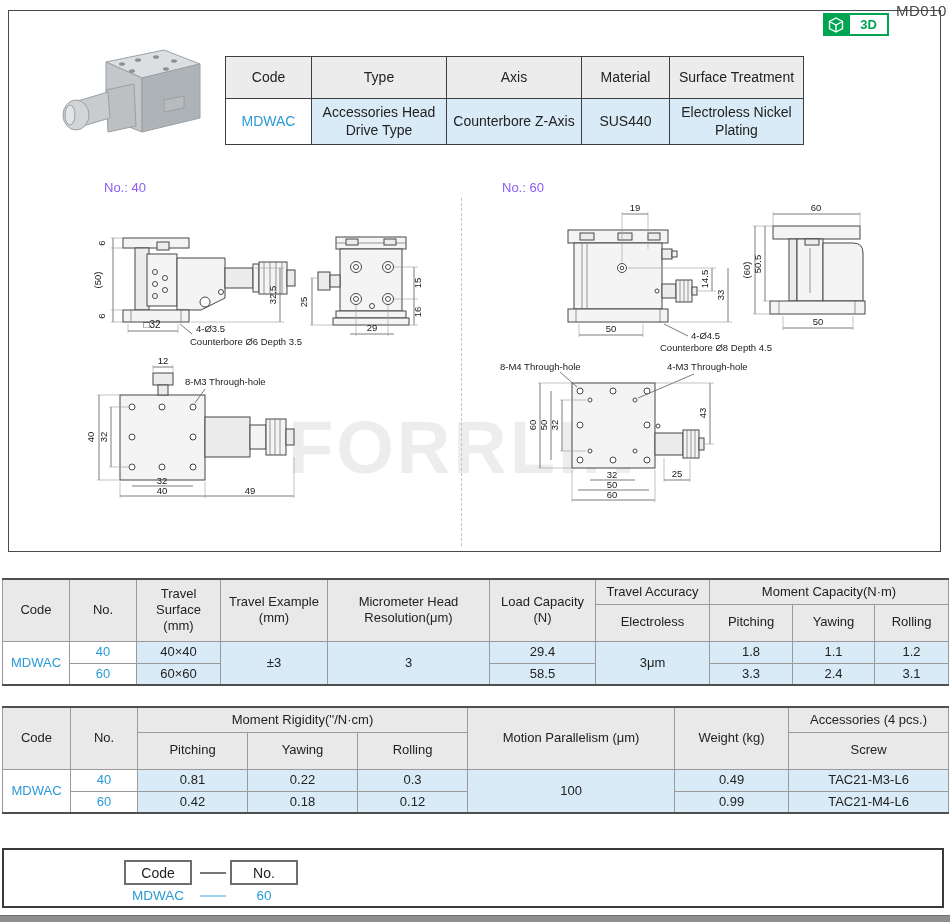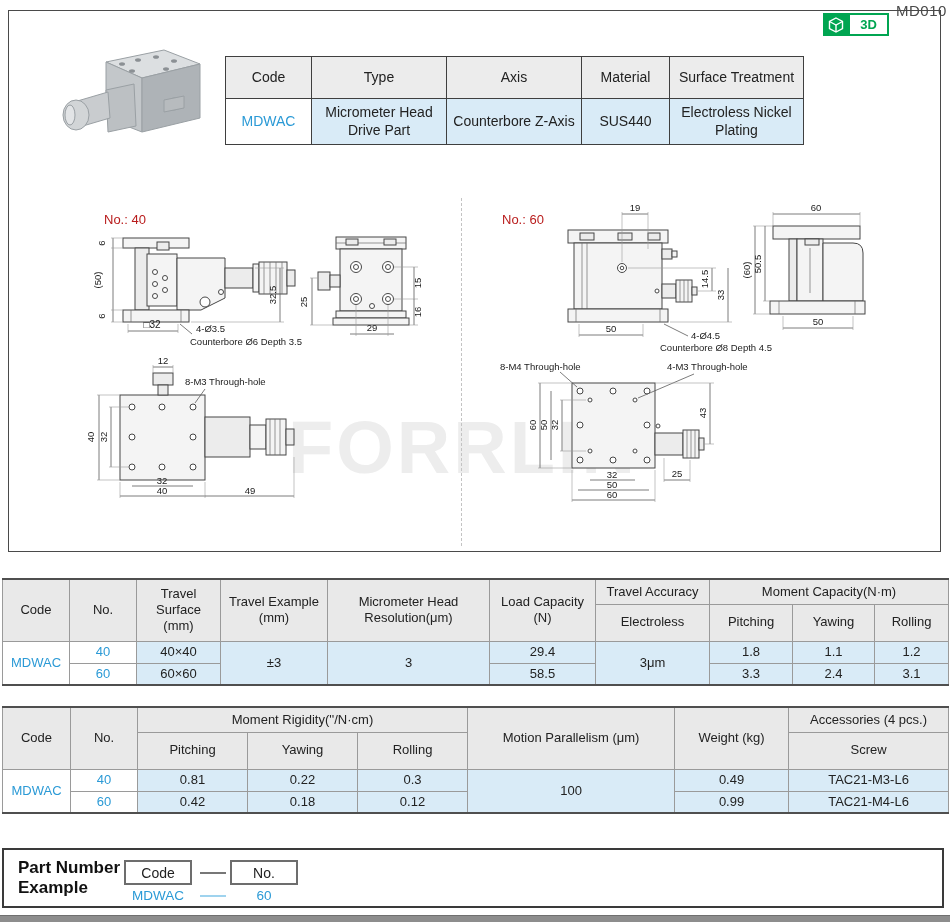--- a/index.html
+++ b/index.html
@@ -22,21 +22,21 @@
 
   
   .info-table { position:absolute; left:225px; top:56px; width:578px; border-collapse:collapse; table-layout:fixed; }
   .info-table th, .info-table td { border:1px solid #3f3f3f; text-align:center; vertical-align:middle;
                   font-size:14px; font-weight:normal; line-height:1.25; padding:2px 4px; }
   .info-table th { background:#ececec; height:42px; }
   .info-table td { height:46px; background:#d9ebf7; }
   .info-table td.codeval { background:#fff; color:#2b9ad6; }
 
   
-  .no-label { position:absolute; font-size:13px; color:#b91c1c;margin-top:32px; }
+  .no-label { position:absolute; font-size:13px; color:#8b5cf6; }
   .divider { position:absolute; left:461px; top:198px; height:348px; border-left:1px dashed #c3c3c3; }
   .watermark { position:absolute; left:288px; top:405px; font-size:74px; font-weight:bold;
                color:#ededed; letter-spacing:3px; z-index:0; user-select:none; }
   svg.draw { position:absolute; z-index:1; overflow:visible; }
   svg.draw .sh { fill:#f4f4f4; stroke:#474747; stroke-width:1; }
   svg.draw .sh2 { fill:#ececec; stroke:#474747; stroke-width:1; }
   svg.draw .hole { fill:#fff; stroke:#474747; stroke-width:1; }
   svg.draw .dim { stroke:#5a5a5a; stroke-width:.8; }
   svg.draw .ext { stroke:#9a9a9a; stroke-width:.6; }
   svg.draw .knl { stroke:#6a6a6a; stroke-width:.7; }
@@ -114,21 +114,21 @@
     <tbody>
         <tr>
       <th>Code</th>
       <th>Type</th>
       <th>Axis</th>
       <th>Material</th>
       <th>Surface Treatment</th>
     </tr>
     <tr>
       <td class="codeval">MDWAC</td>
-      <td>Micrometer Head Drive Part</td>
+      <td>Accessories Head Drive Type</td>
       <td>Counterbore Z-Axis</td>
       <td>SUS440</td>
       <td>Electroless Nickel Plating</td>
     </tr>
   </tbody>
     </table>
 
   <div class="watermark">FORRLIN</div>
   <div class="divider"></div>
   <div class="no-label" style="left:104px; top:180px;">No.: 40</div>
@@ -503,24 +503,20 @@
         <td>0.42</td>
         <td>0.18</td>
         <td>0.12</td>
         <td>0.99</td>
         <td>TAC21-M4-L6</td>
       </tr>
     </tbody>
   </table>
 
   <div class="pn-box">
-    <div class="pn-title">
-      <div>Part Number</div>
-      <div>Example</div>
-    </div>
     <div class="pn-cell" style="left:120px; top:10px;">Code</div>
     <div class="pn-dash" style="left:196px; top:22px;"></div>
     <div class="pn-cell" style="left:226px; top:10px;">No.</div>
     <div class="pn-val" style="left:120px; top:38px;">MDWAC</div>
     <div class="pn-dash blue" style="left:196px; top:45px;"></div>
     <div class="pn-val" style="left:226px; top:38px;">60</div>
   </div>
 
   <div class="bottom-bar"></div>
 </div>

